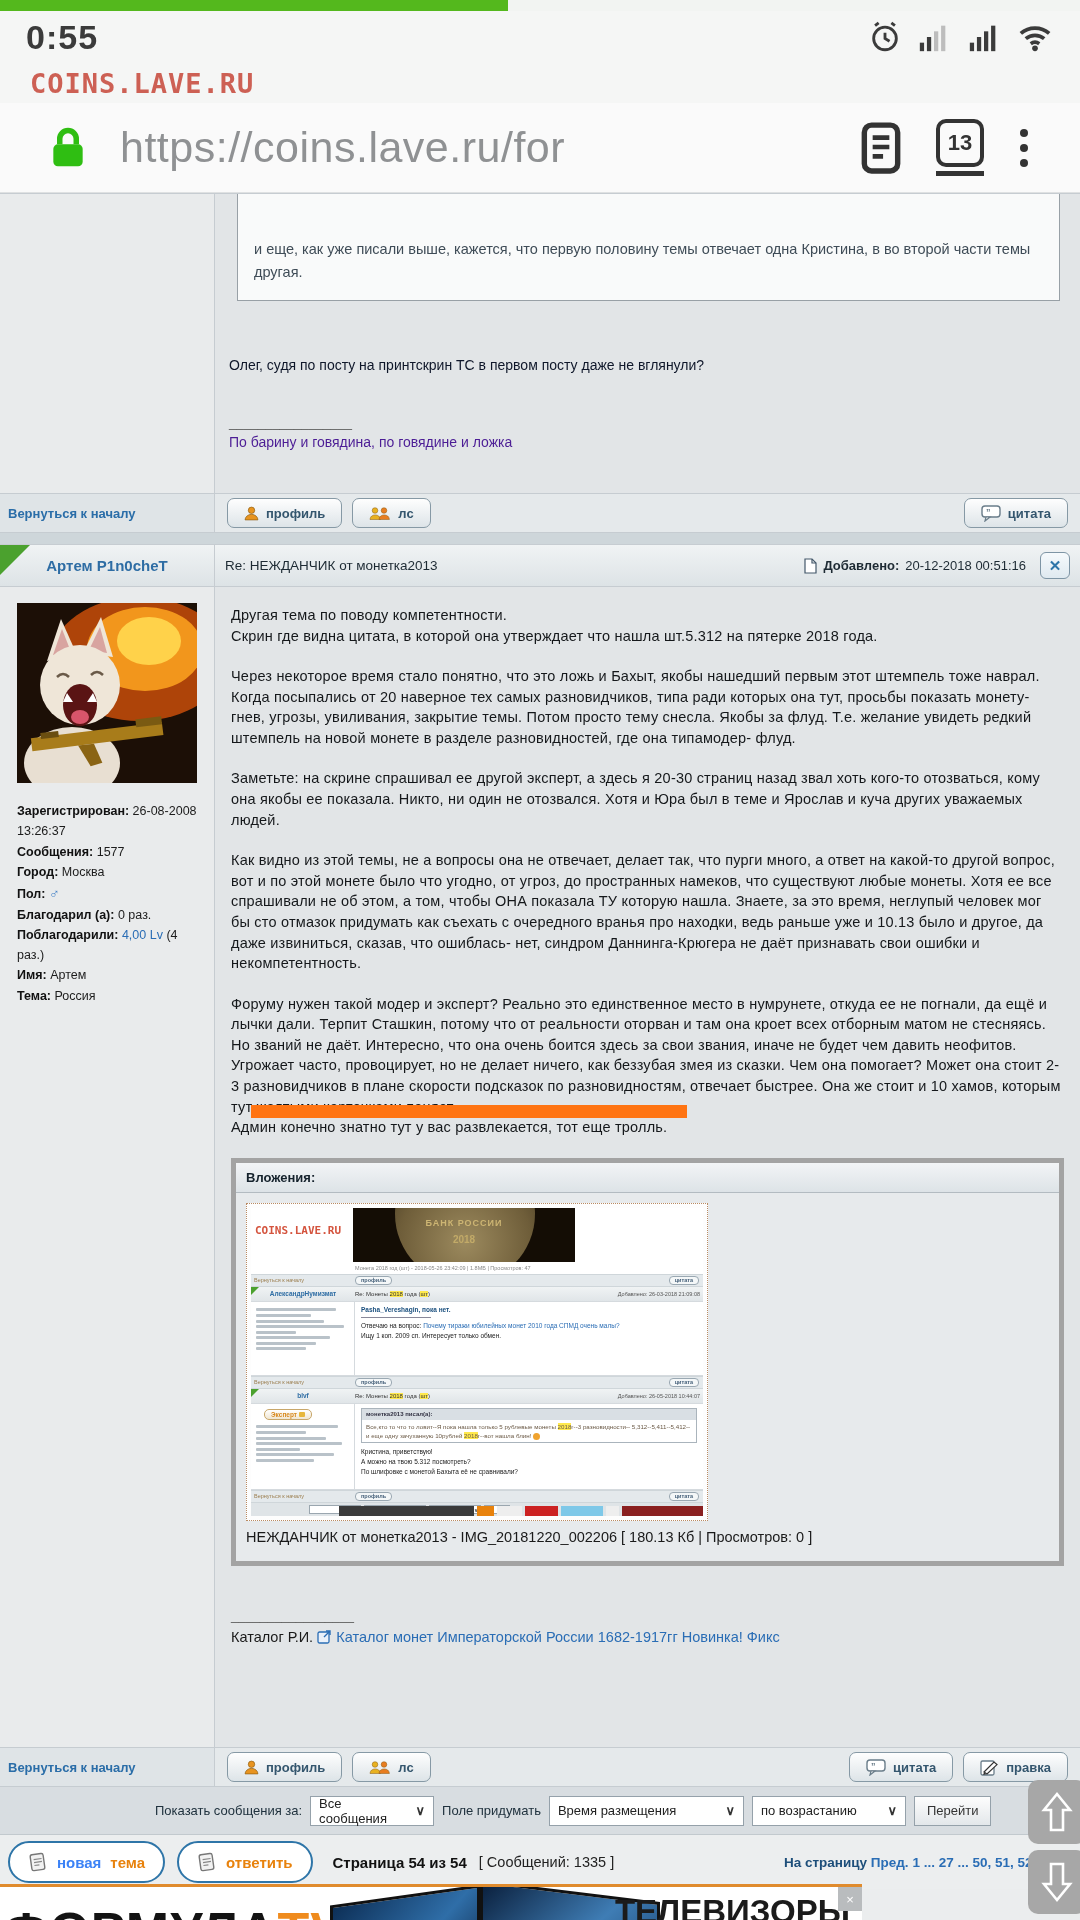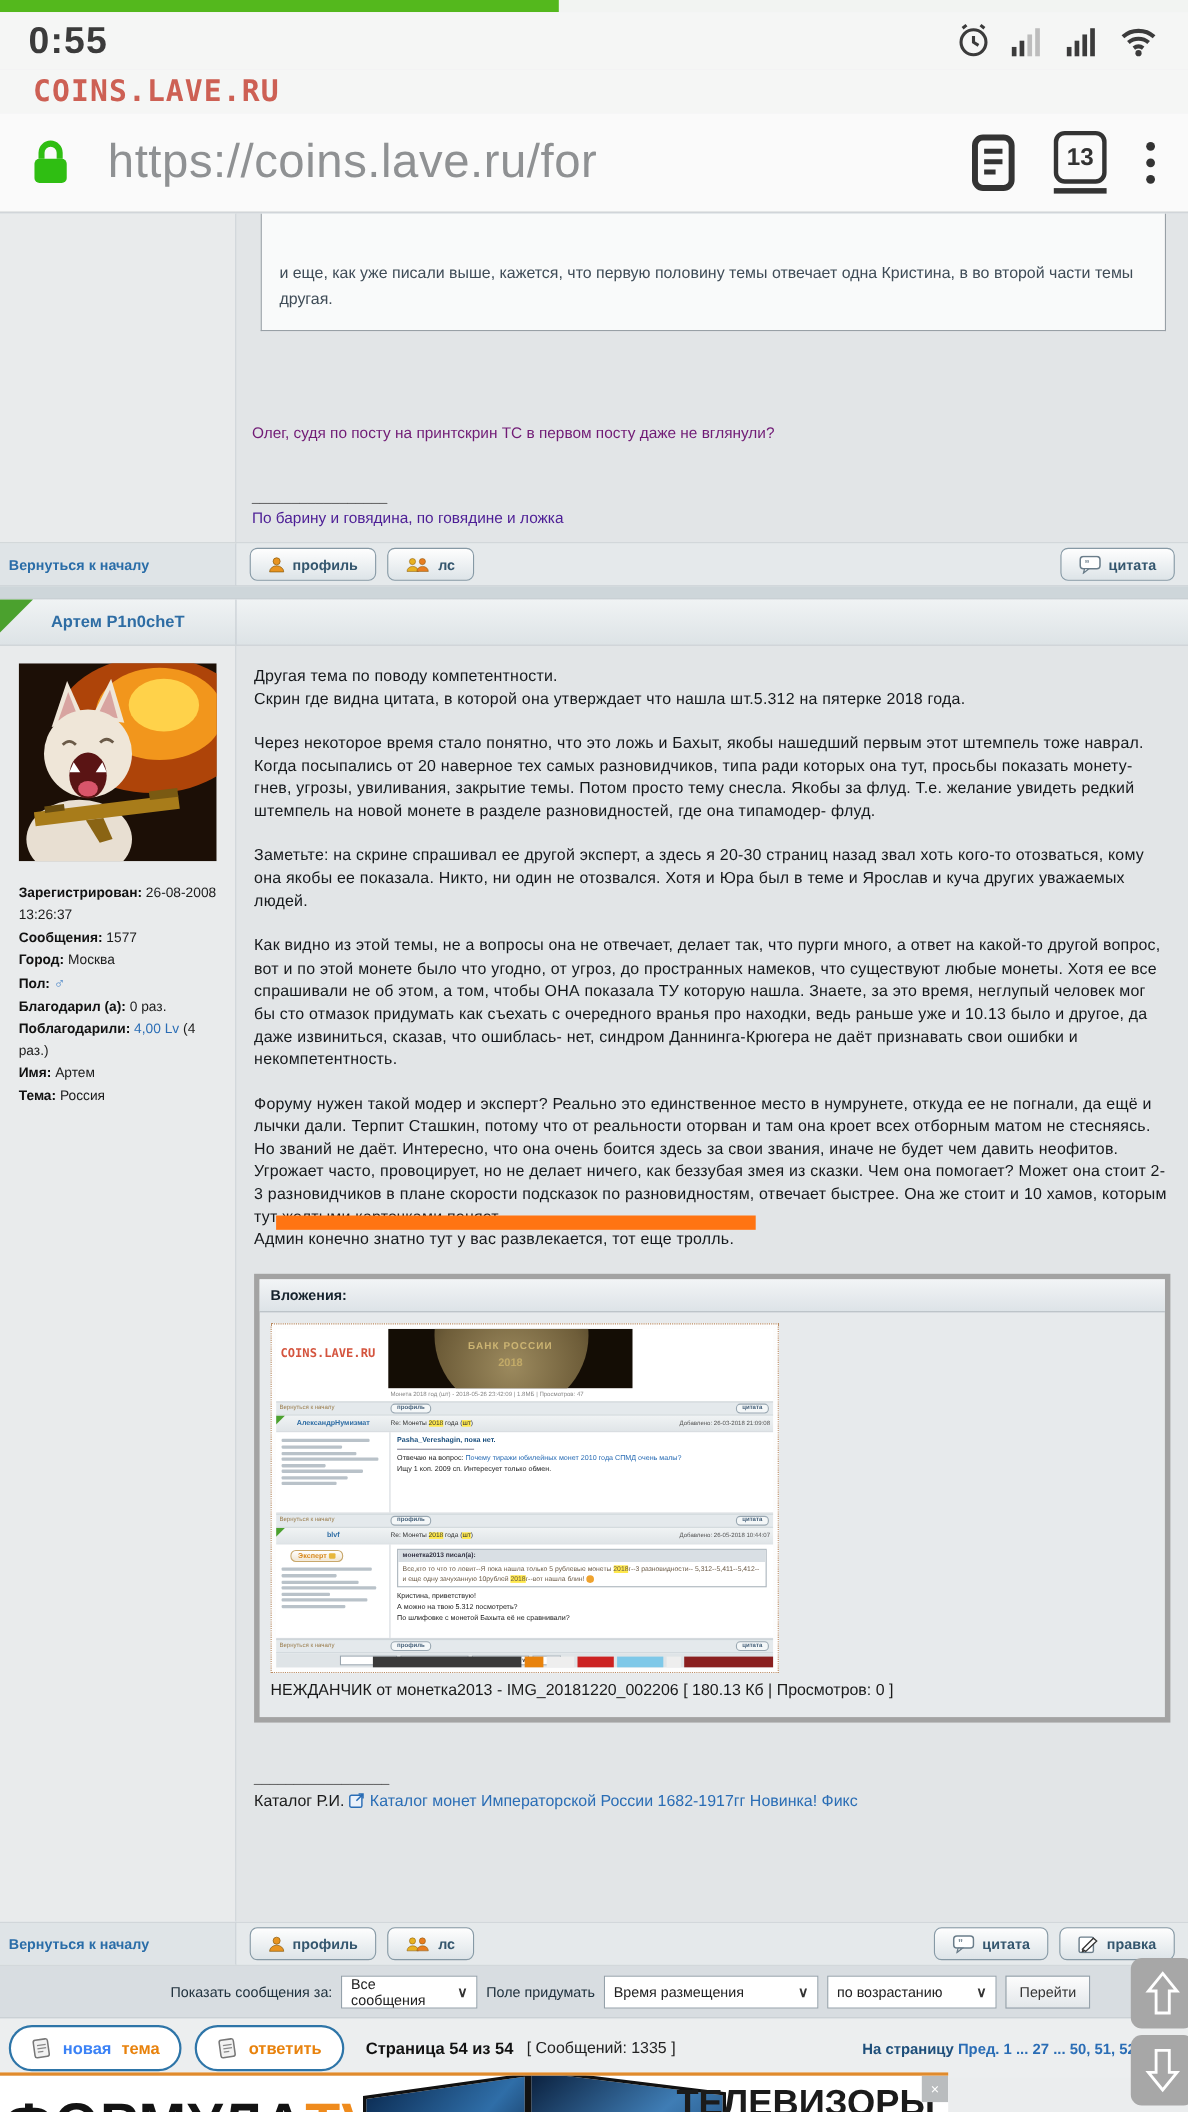--- a/index.html
+++ b/index.html
@@ -7,21 +7,21 @@
   body{position:relative;overflow:hidden;background:#ebedee;font-family:"Liberation Sans",sans-serif;color:#15181b}
   svg{display:block}
   
   .progress{height:11px;background:#f2f4f2}
   .progress .fill{height:100%;width:47%;background:#54b81d}
   .statusbar{height:52px;background:#f5f6f5;display:flex;align-items:center;padding:0 26px}
   .time{font-size:34px;font-weight:bold;color:#3b3b3b;letter-spacing:1px}
   .sicons{margin-left:auto;display:flex;align-items:flex-end;gap:14px}
   .sitebar{height:40px;background:#f5f6f5;display:flex;align-items:center;padding-left:30px}
   .sitename{font-family:"DejaVu Sans Mono",monospace;font-weight:bold;font-size:27px;color:#cd6054;letter-spacing:1px}
-  .urlbar{height:90px;background:#fafafa;border-bottom:1px solid #dfe1e2;display:flex;align-items:center;padding:0 24px;gap:30px}
+  .urlbar{height:90px;background:#fafafa;border-bottom:1px solid #dfe1e2;display:flex;align-items:center;padding:0 46px;gap:30px}
   .urlwrap{flex:1;position:relative;overflow:hidden;white-space:nowrap}
   .urltext{font-size:43px;color:#8f9193;letter-spacing:.5px}
   .urlfade{position:absolute;top:0;right:0;bottom:0;width:150px;background:linear-gradient(to right,rgba(250,250,250,0),#fafafa 85%)}
   .tabbox{display:flex;flex-direction:column;align-items:center}
   .tabsq{width:48px;height:48px;border:4px solid #333;border-radius:10px;display:flex;align-items:center;justify-content:center;font-size:22px;font-weight:bold;color:#333}
   .tabu{width:48px;height:5px;background:#333;margin-top:4px}
   .dots{display:flex;flex-direction:column;gap:7px;padding:0 6px}
   .dots i{width:8px;height:8px;border-radius:50%;background:#333}
   
   .forum{border-top:1px solid #c6ccd1}
@@ -31,21 +31,21 @@
   .barrow{display:flex;height:40px;border-top:1px solid #c6ccd1;border-bottom:1px solid #c6ccd1}
   .barrow .bleft{width:215px;flex:none;background:#dfe4e7;border-right:1px solid #c6ccd1;display:flex;align-items:center;padding-left:8px;font-size:13px;font-weight:bold;color:#2a6da8}
   .barrow .bright{flex:1;background:#e5e9eb;display:flex;align-items:center;gap:10px;padding:0 12px}
   .fbtn{display:inline-flex;align-items:center;gap:7px;height:30px;padding:0 16px;border:1px solid #8699a5;border-radius:7px;background:linear-gradient(#fefefe,#dde4e8);font-size:13px;font-weight:bold;color:#34566e}
   .sp{flex:1}
   .sep{height:12px;background:#ced6da;border-bottom:1px solid #c6ccd1}
   
   .remnant{height:299px;overflow:hidden}
   .remnant .ccol{padding:0 18px 0 14px}
   .quotecut{margin:0 2px 0 8px;background:#f9fafa;border:1px solid #98a0a6;border-top:none;padding:44px 16px 16px;font-size:14.5px;line-height:1.6;color:#3f4c57}
-  .pline{margin-top:84px;font-size:14px;color:#701a75}
+  .pline{margin-top:56px;font-size:14px;color:#0f172a}
   .sigdiv{margin-top:42px;font-size:13px;color:#555}
   .sigtxt{margin-top:4px;font-size:14px;color:#4c1d95}
   
   .phead{position:relative;display:flex;height:42px;background:linear-gradient(#f0f3f4,#dde3e6);border-bottom:1px solid #c6ccd1}
   .tri{position:absolute;left:0;top:0;width:0;height:0;border-top:30px solid #4ba12e;border-right:30px solid transparent}
   .uname{width:215px;flex:none;border-right:1px solid #c6ccd1;display:flex;align-items:center;justify-content:center;font-size:15px;font-weight:bold;color:#2e6da4}
   .subj{flex:1;display:flex;align-items:center;gap:6px;padding:0 10px;font-size:13.5px;color:#1d2a33}
   .added{margin-left:auto;display:flex;align-items:center;gap:6px;font-size:13px;color:#1d2a33;white-space:nowrap}
   .xbtn{width:30px;height:27px;margin-left:8px;border:1px solid #7e95a5;border-radius:6px;background:linear-gradient(#f6fafc,#dfe9f0);color:#2e75a8;font-weight:bold;font-size:15px;display:flex;align-items:center;justify-content:center}
   
@@ -253,20 +253,34 @@
         <span>цитата</span>
       </span>
     </div>
   </div>
 
   <div class="sep"></div>
 
   <div class="phead">
     <span class="tri"></span>
     <div class="uname">Артем P1n0cheT</div>
+    <div class="subj">
+      <span>Re: НЕЖДАНЧИК от монетка2013</span>
+      <span class="added">
+        <span>
+            <svg width="13" height="16" viewBox="0 0 13 16">
+              <path d="M1 1h7l4 4v10H1z" fill="#fff" stroke="#44586a" stroke-width="1.2"></path>
+              <path d="M8 1v4h4" fill="none" stroke="#44586a" stroke-width="1.2"></path>
+            </svg>
+          </span>
+        <b>Добавлено:</b>
+        <span>20-12-2018 00:51:16</span>
+        <span class="xbtn">✕</span>
+      </span>
+    </div>
   </div>
 
   <div class="row mainrow">
     <div class="ucol">
       <span><svg width="180" height="180" viewBox="0 0 180 180">
         <rect width="180" height="180" fill="#1c0f06"></rect>
         <ellipse cx="122" cy="56" rx="88" ry="62" fill="#c84d0a" opacity=".85"></ellipse>
         <ellipse cx="128" cy="46" rx="58" ry="42" fill="#f59b1e" opacity=".95"></ellipse>
         <ellipse cx="132" cy="38" rx="32" ry="24" fill="#ffd24a"></ellipse>
         <polygon points="30,58 44,16 60,52" fill="#efe6d8"></polygon>

